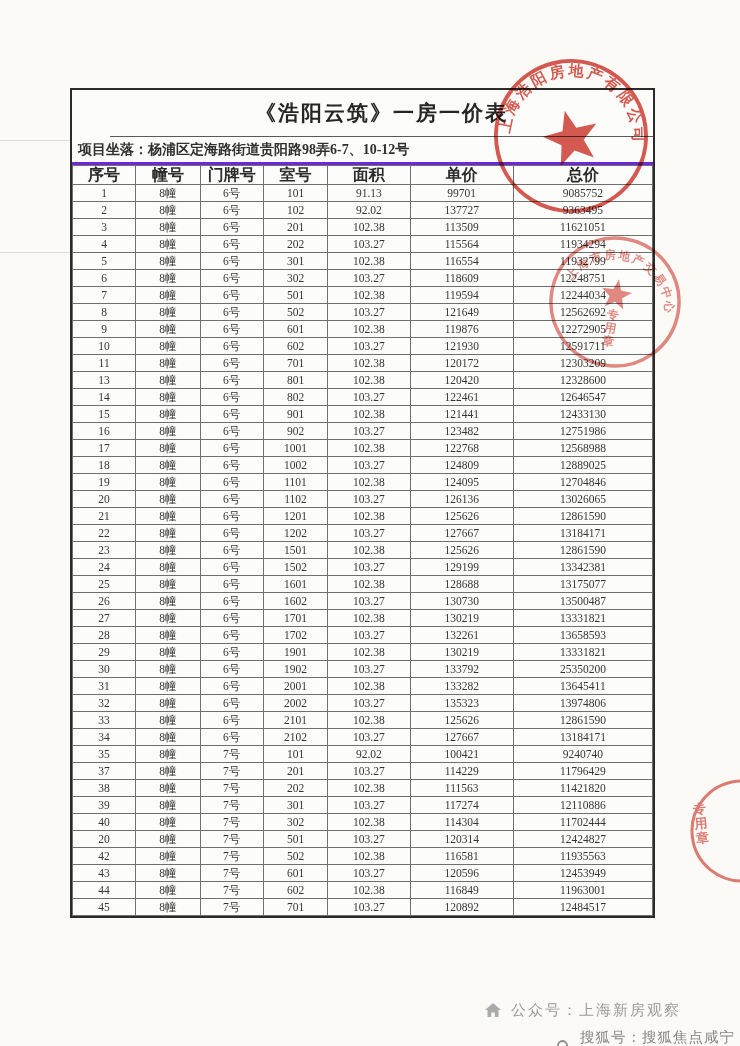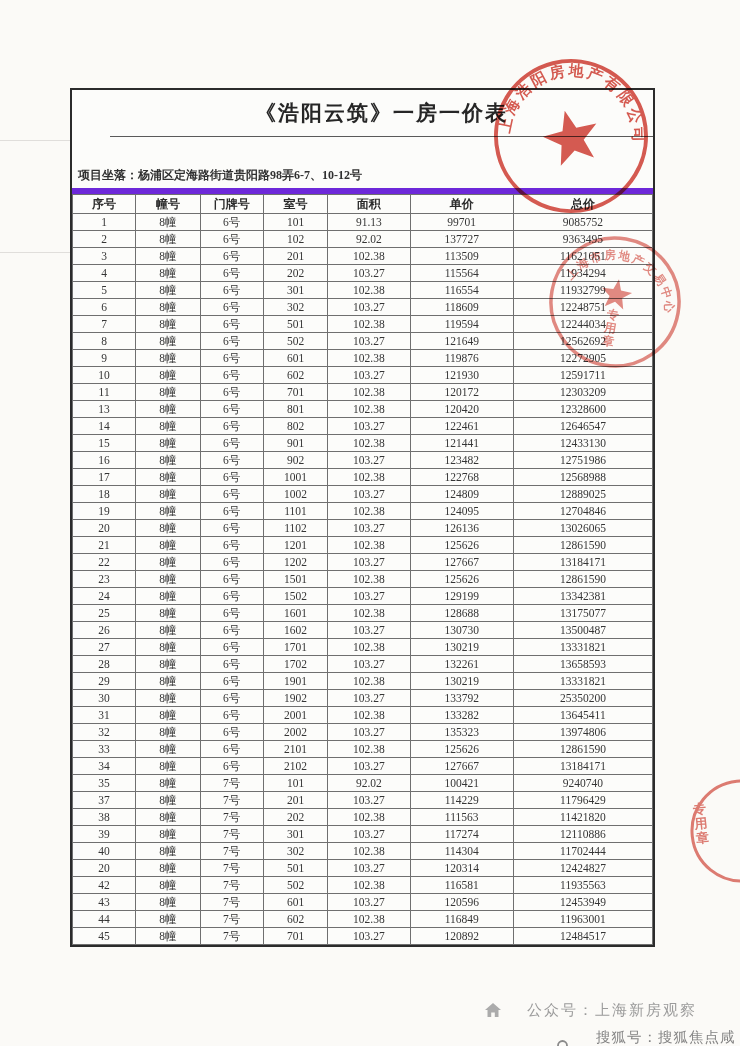--- a/index.html
+++ b/index.html
@@ -17,41 +17,41 @@
     border:2px solid #2b2b2b;background:rgba(255,255,255,0.4);
     box-sizing:border-box;
   }
   .doc-title{
     height:46px;line-height:46px;text-align:center;
     font-size:21px;font-weight:bold;color:#262626;letter-spacing:2px;
     border-bottom:1px solid #5a5a5a;
     margin-left:38px;
   }
   .doc-location{
-    height:25px;line-height:25px;font-size:12px;font-weight:bold;color:#303030;
-    padding-left:6px;border-bottom:6px solid #6d28d9;white-space:nowrap;margin-top:26px;
+    height:25px;line-height:25px;font-size:14px;font-weight:bold;color:#303030;
+    padding-left:6px;border-bottom:3px solid #6d28d9;white-space:nowrap;
   }
   table.price-table{
     width:100%;border-collapse:collapse;table-layout:fixed;
     font-size:11.5px;color:#353535;
   }
   .price-table th,.price-table td{
     border:1px solid #6f6f6f;text-align:center;padding:0;
     height:16px;line-height:16px;font-weight:normal;
     overflow:hidden;white-space:nowrap;
   }
-  .price-table thead th{height:18px;line-height:18px;font-weight:bold;font-size:12px;color:#2b2b2b;text-align:center;}
+  .price-table thead th{height:18px;line-height:18px;font-weight:bold;font-size:16px;color:#2b2b2b;text-align:center;}
 
   .seal{position:absolute;pointer-events:none;mix-blend-mode:multiply;}
   #seal1{left:490px;top:55px;width:162px;height:162px;opacity:.82;transform:rotate(-14deg);}
   #seal2{left:546px;top:233px;width:138px;height:138px;opacity:.58;transform:rotate(10deg);}
   #seal3{left:686px;top:775px;width:112px;height:112px;opacity:.65;transform:rotate(-6deg);}
   .seal svg text, .seal svg textPath{fill:#cf372b;font-family:"Liberation Serif","DejaVu Serif",serif;font-weight:bold;}
 
-  .footer-line{position:absolute;display:flex;align-items:center;gap:24px;color:#9b9b9b;}
+  .footer-line{position:absolute;display:flex;align-items:center;gap:8px;color:#9b9b9b;}
   #footer-wechat{left:483px;top:1000px;font-size:15px;letter-spacing:2px;}
   #footer-sohu{left:556px;top:1028px;font-size:14.5px;letter-spacing:1px;color:#838383;}
   .footer-line .icon{display:inline-flex;flex:none;}
 </style>
 </head>
 <body>
 
 <div>
 
   <div class="artifact-line l1"></div>

